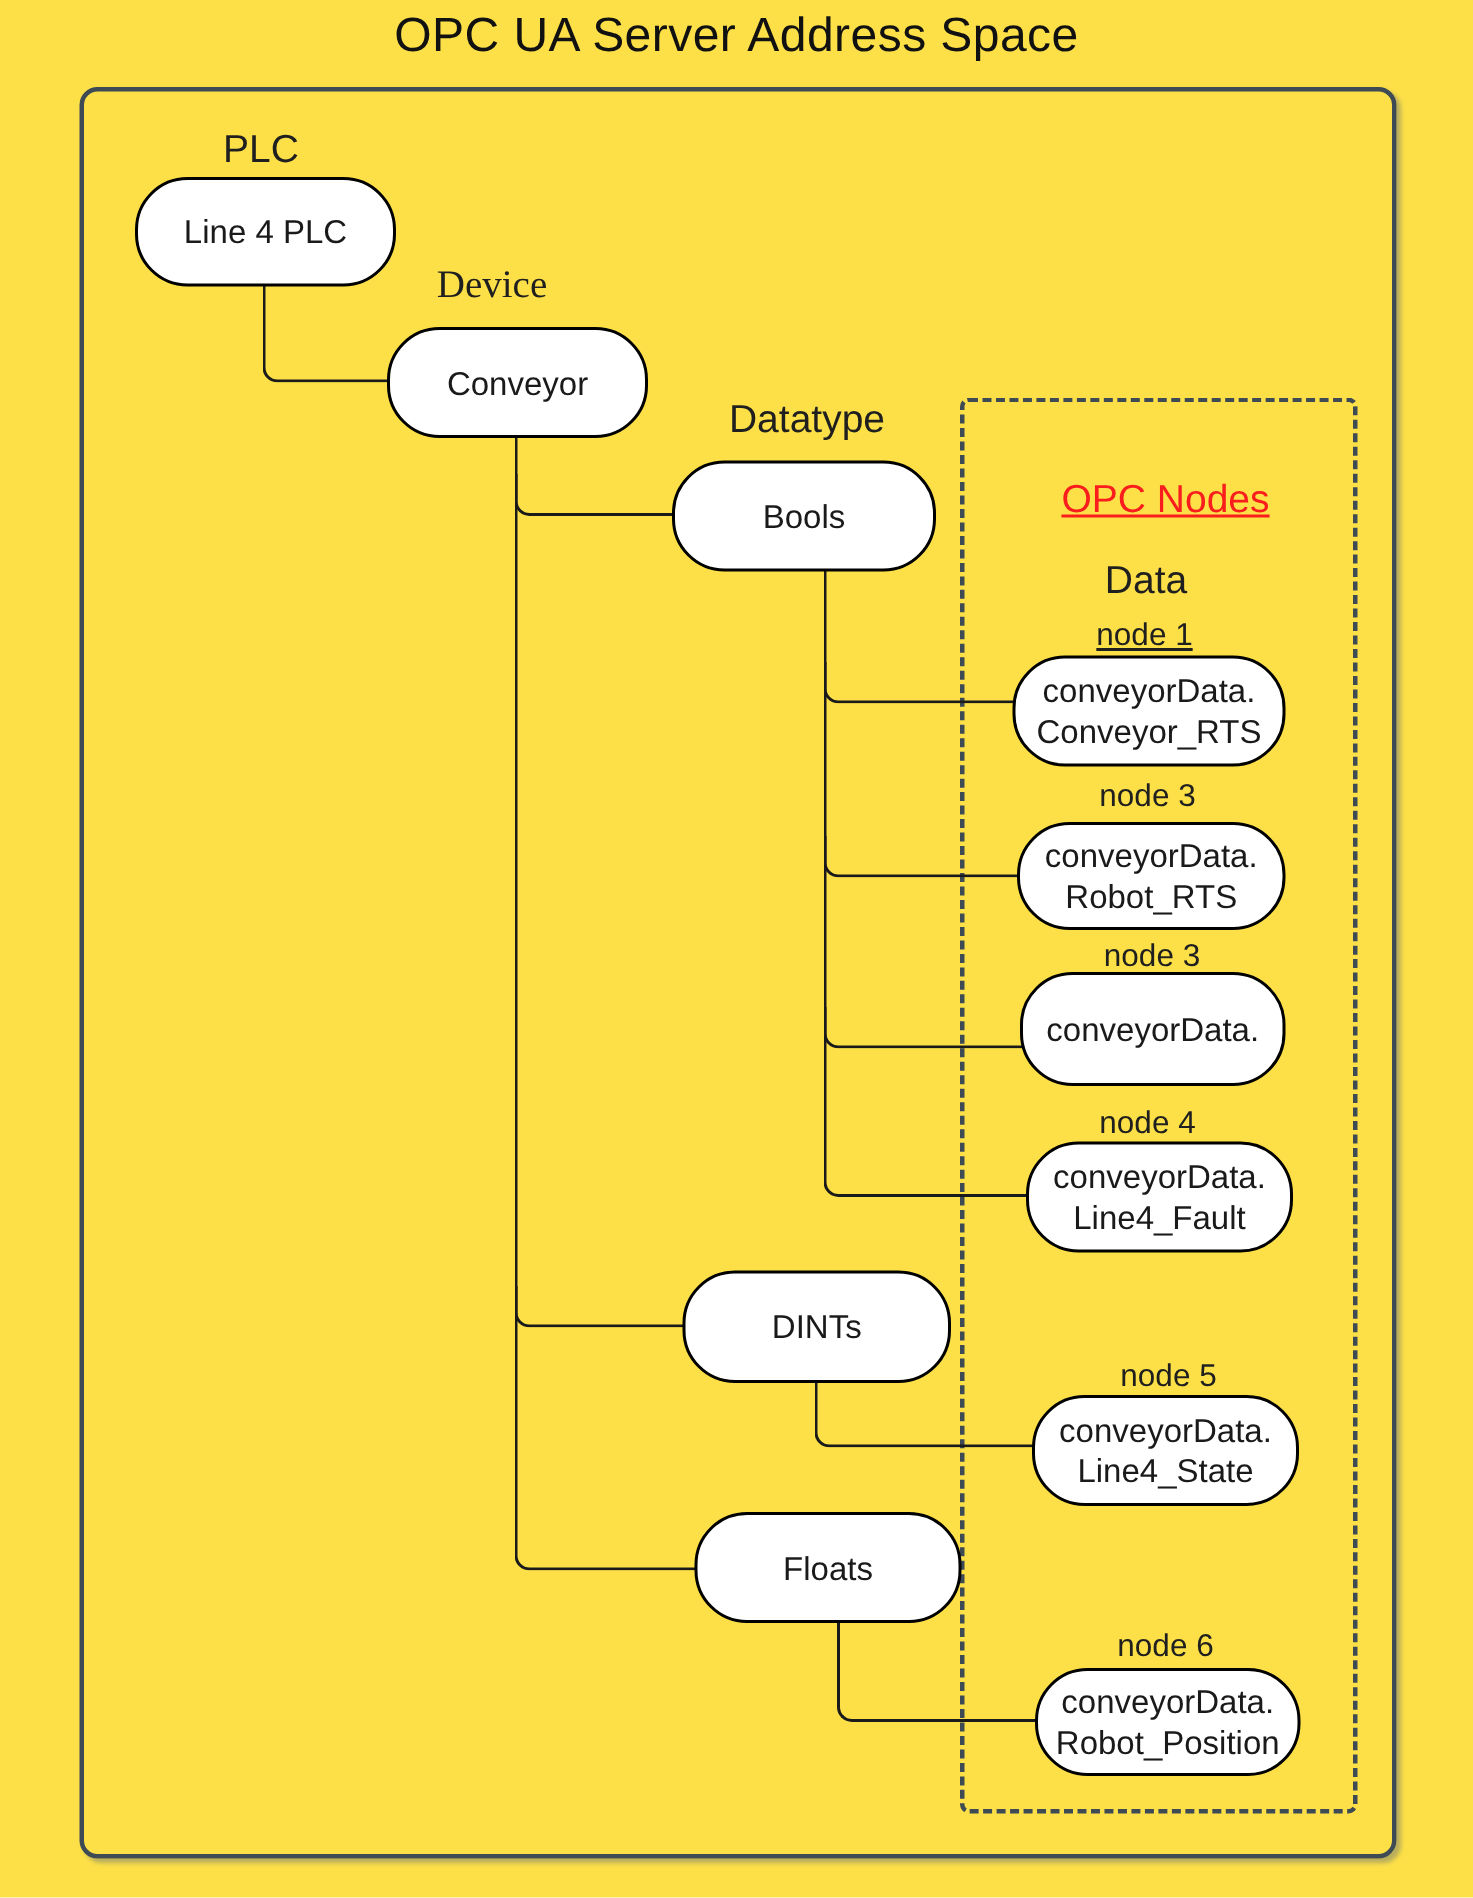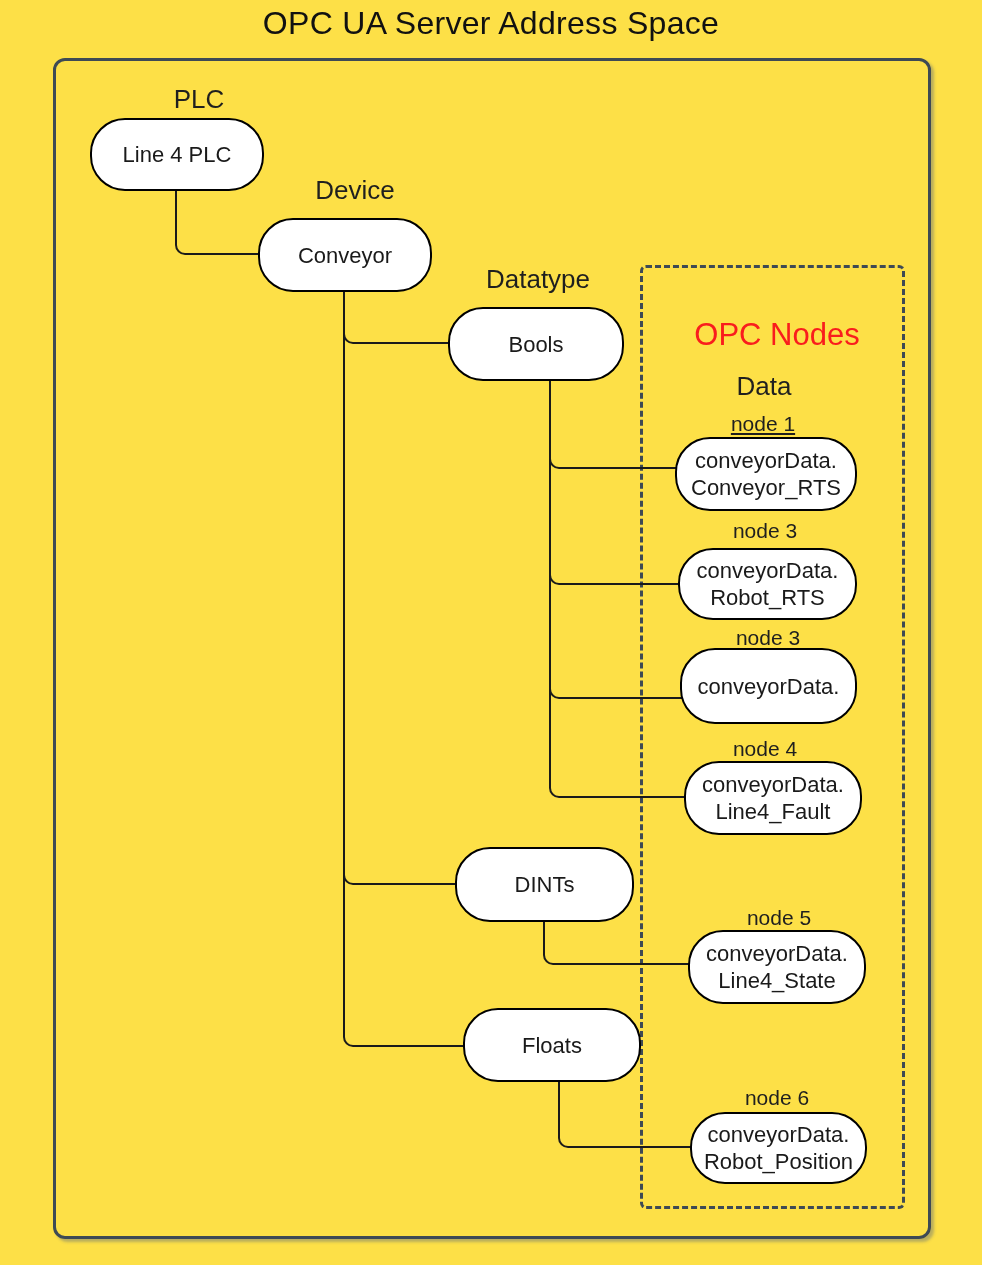--- a/index.html
+++ b/index.html
@@ -28,21 +28,21 @@
     border:3px dashed var(--frame);border-radius:6px;background:transparent;z-index:0;
   }
   .glabel{
     position:absolute;transform:translateX(-50%);white-space:nowrap;
     font-size:26px;color:#1f1f1f;z-index:3;
   }
   .nlabel{
     position:absolute;transform:translateX(-50%);white-space:nowrap;
     font-size:21px;color:#1f1f1f;z-index:3;
   }
-  .red{color:var(--accent-red);font-size:31px;}
+  .red{color:var(--accent-red);font-size:26px;text-decoration:underline;}
   .node{
     position:absolute;display:flex;flex-direction:column;align-items:center;justify-content:center;
     background:#ffffff;border:2px solid var(--node-border);border-radius:35px;
     font-size:22px;line-height:27px;text-align:center;z-index:2;white-space:nowrap;
   }
   .elbow{
     position:absolute;border-left:2px solid var(--line);border-bottom:2px solid var(--line);
     border-bottom-left-radius:10px;z-index:1;
   }
 </style>
@@ -60,22 +60,22 @@
   <div class="elbow" style="left:343px;top:288px;width:120px;height:757px;"></div>
   <div class="elbow" style="left:343px;top:316px;width:105px;height:26px;"></div>
   <div class="elbow" style="left:343px;top:857px;width:112px;height:26px;"></div>
   <div class="elbow" style="left:549px;top:377px;width:135px;height:419px;"></div>
   <div class="elbow" style="left:549px;top:441px;width:126px;height:26px;"></div>
   <div class="elbow" style="left:549px;top:557px;width:129px;height:26px;"></div>
   <div class="elbow" style="left:549px;top:671px;width:131px;height:26px;"></div>
   <div class="elbow" style="left:543px;top:918px;width:145px;height:45px;"></div>
   <div class="elbow" style="left:558px;top:1078px;width:132px;height:68px;"></div>
 
-  <div class="glabel" style="left:174px;top:84px;margin-left:25px;">PLC</div>
-  <div class="glabel" style="left:355px;top:175px;">Device</div>
+  <div class="glabel" style="left:174px;top:84px;">PLC</div>
+  <div class="glabel" style="left:328px;top:175px;font-family:Liberation Serif, serif;">Device</div>
   <div class="glabel" style="left:538px;top:264px;">Datatype</div>
   <div class="glabel red" style="left:777px;top:317px;">OPC Nodes</div>
   <div class="glabel" style="left:764px;top:371px;">Data</div>
 
   <div class="node" style="left:90px;top:118px;width:170px;height:69px;justify-content:center;">
     <span>Line 4 PLC</span>
   </div>
   <div class="node" style="left:258px;top:218px;width:170px;height:70px;">
     <span>Conveyor</span>
   </div>

